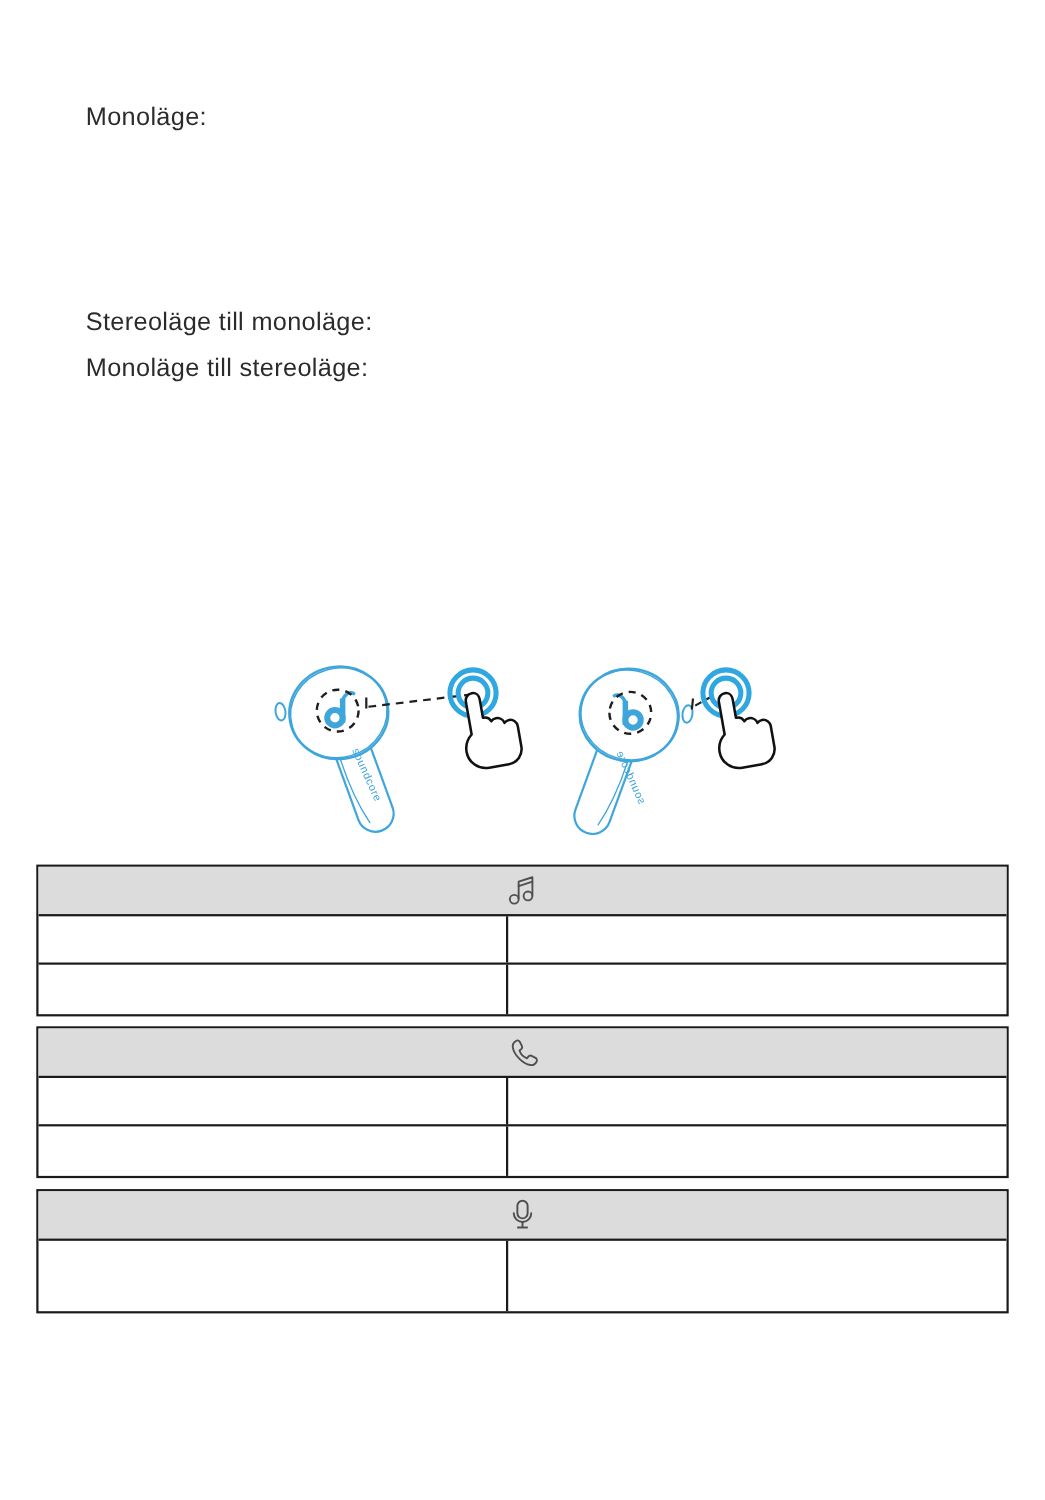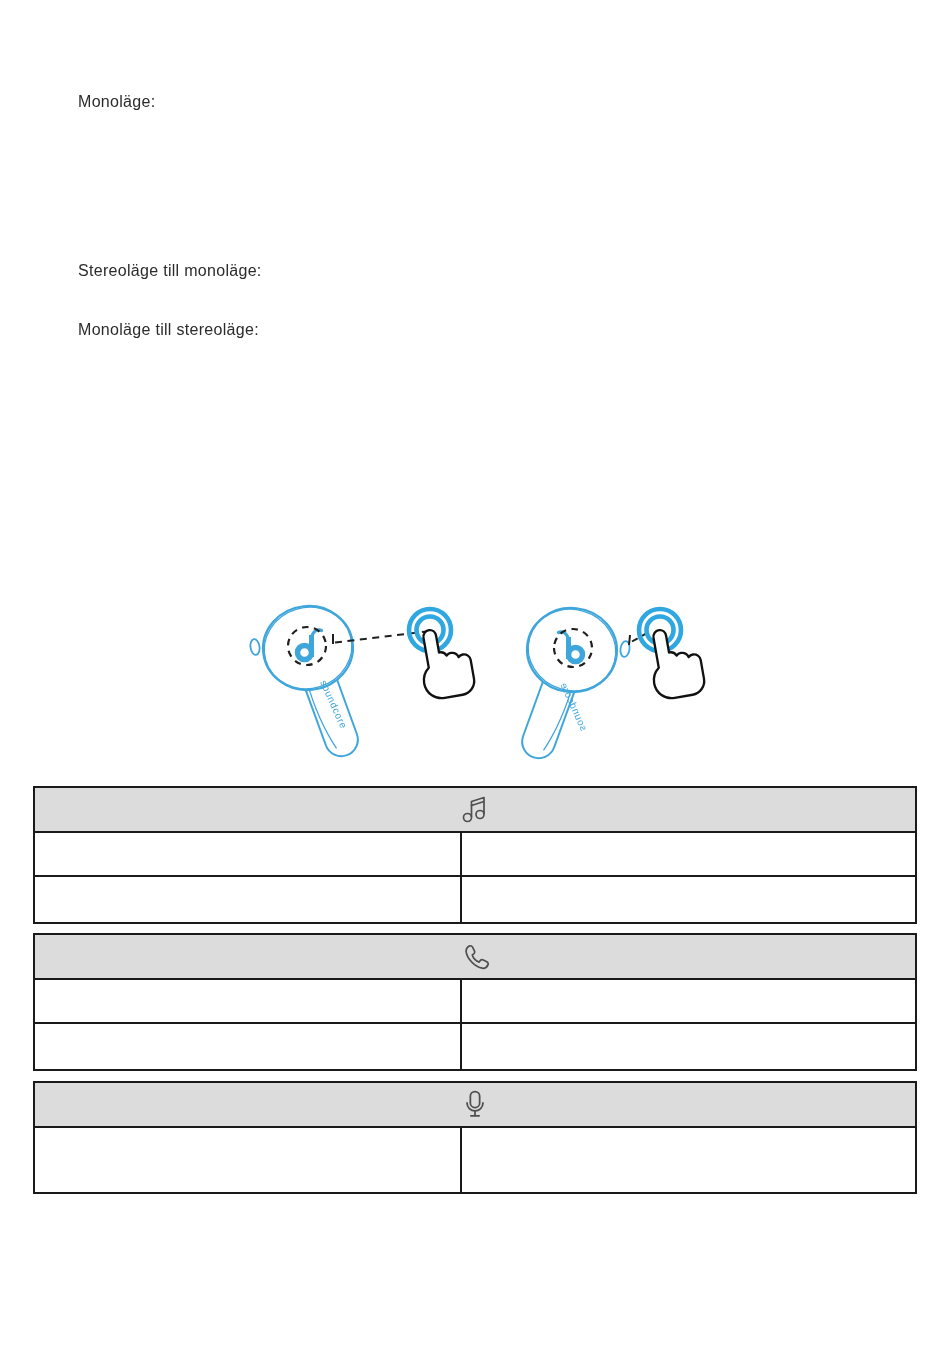--- a/index.html
+++ b/index.html
@@ -2,25 +2,25 @@
 <html><head>
 <meta charset="utf-8">
 <style>
   html,body{margin:0;padding:0;background:#ffffff;}
   #page{
     position:relative;width:950px;height:1364px;background:#ffffff;overflow:hidden;
     font-family:"Liberation Sans",sans-serif;color:#2b2b2b;
   }
   *{box-sizing:border-box;}
   .heading{
-    position:absolute;left:78px;font-size:16px;font-weight:500;
+    position:absolute;left:78px;font-size:23px;font-weight:500;
     letter-spacing:.3px;color:#2b2b2b;white-space:nowrap;
   }
   #h-mono{top:93px;}
-  #h-stereo-mono{top:262px;text-align:right;}
+  #h-stereo-mono{top:279px;text-align:right;}
   #h-mono-stereo{top:321px;}
   #illustration{position:absolute;left:240px;top:575px;width:500px;height:195px;}
   .tbl{
     position:absolute;left:33px;width:884px;border:2px solid #1a1a1a;background:#ffffff;
   }
   #tbl-music{top:786px;}
   #tbl-phone{top:933px;}
   #tbl-mic{top:1081px;}
   .tbl-hdr{
     height:45px;background:#dcdcdc;border-bottom:2px solid #1a1a1a;

